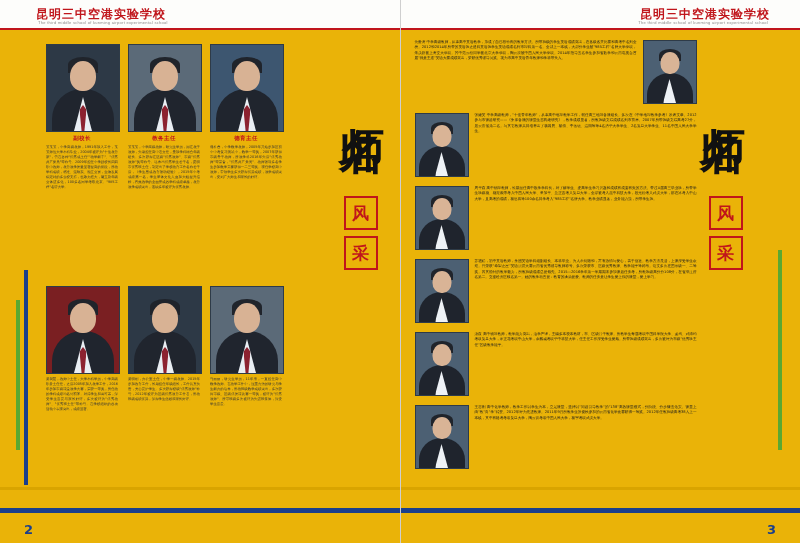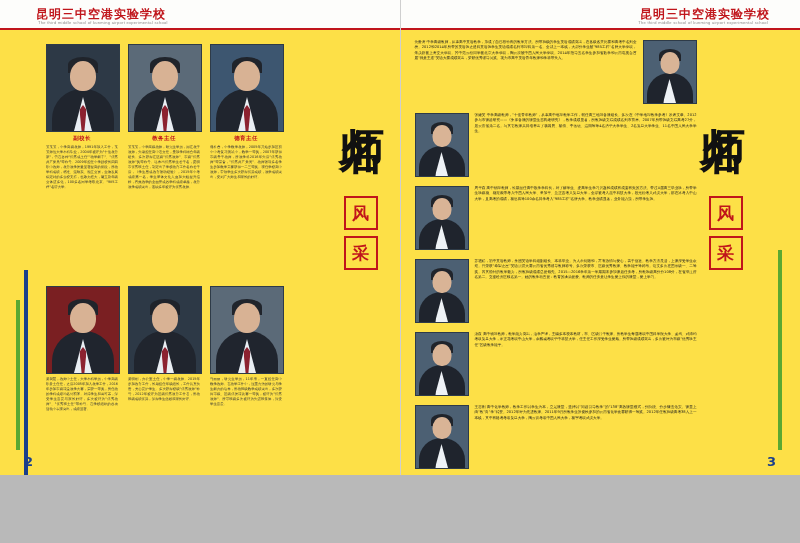--- a/index.html
+++ b/index.html
@@ -9,22 +9,22 @@
     font-family:"Liberation Sans", sans-serif;
     overflow:hidden;
   }
   .spread{
     position:relative;
     width:800px;height:543px;
     display:flex;
   }
   .page{
     position:relative;
-    height:475px;
-    background:#fde047;
+    height:543px;
+    background:#eab308;
     overflow:hidden;
   }
   .page-left{width:400px;border-right:1px solid #cfcfcf;}
   .page-right{width:400px;}
 
   
   .hdr{
     position:absolute;top:0;left:0;right:0;height:30px;
     background:#fdfdfb;
   }

